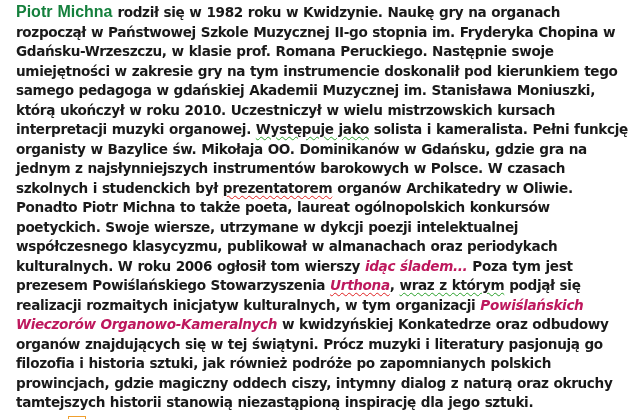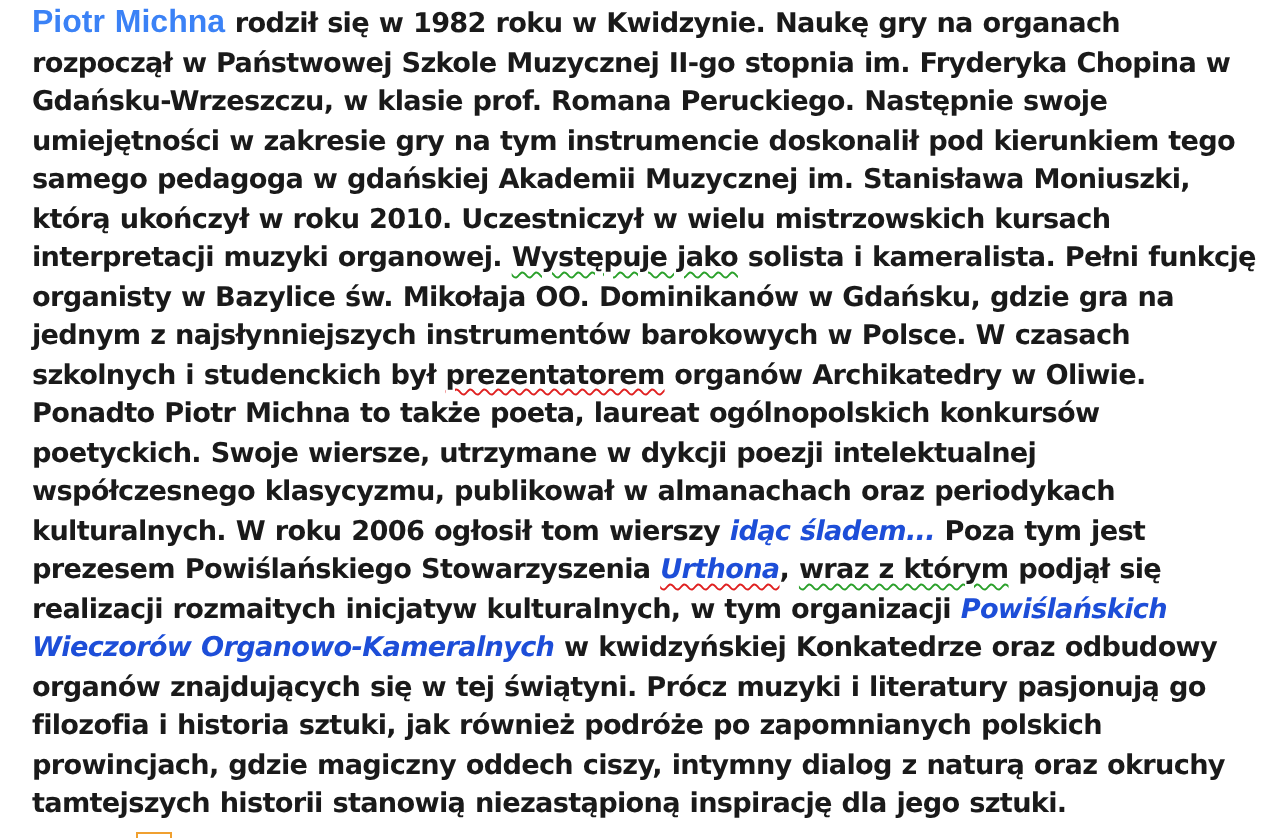--- a/index.html
+++ b/index.html
@@ -24,25 +24,25 @@
       line-height: 19.5px;
       color: #1a1a1a;
       letter-spacing: -0.35px;
       word-spacing: 0.5px;
       margin: 0;
     }
     .name {
       font-family: "Liberation Sans", sans-serif;
       font-size: 16px;
       font-weight: bold;
-      color: #3b82f6;
+      color: #15803d;
       letter-spacing: 0;
     }
     .title-em {
-      color: #1d4ed8;
+      color: #be185d;
       font-style: italic;
     }
     .spell-red {
       text-decoration: underline wavy #e02020;
       text-decoration-thickness: 1px;
       text-underline-offset: 2px;
       margin-top: 18px;
     }
     .spell-green {
       text-decoration: underline wavy #2aa02a;

